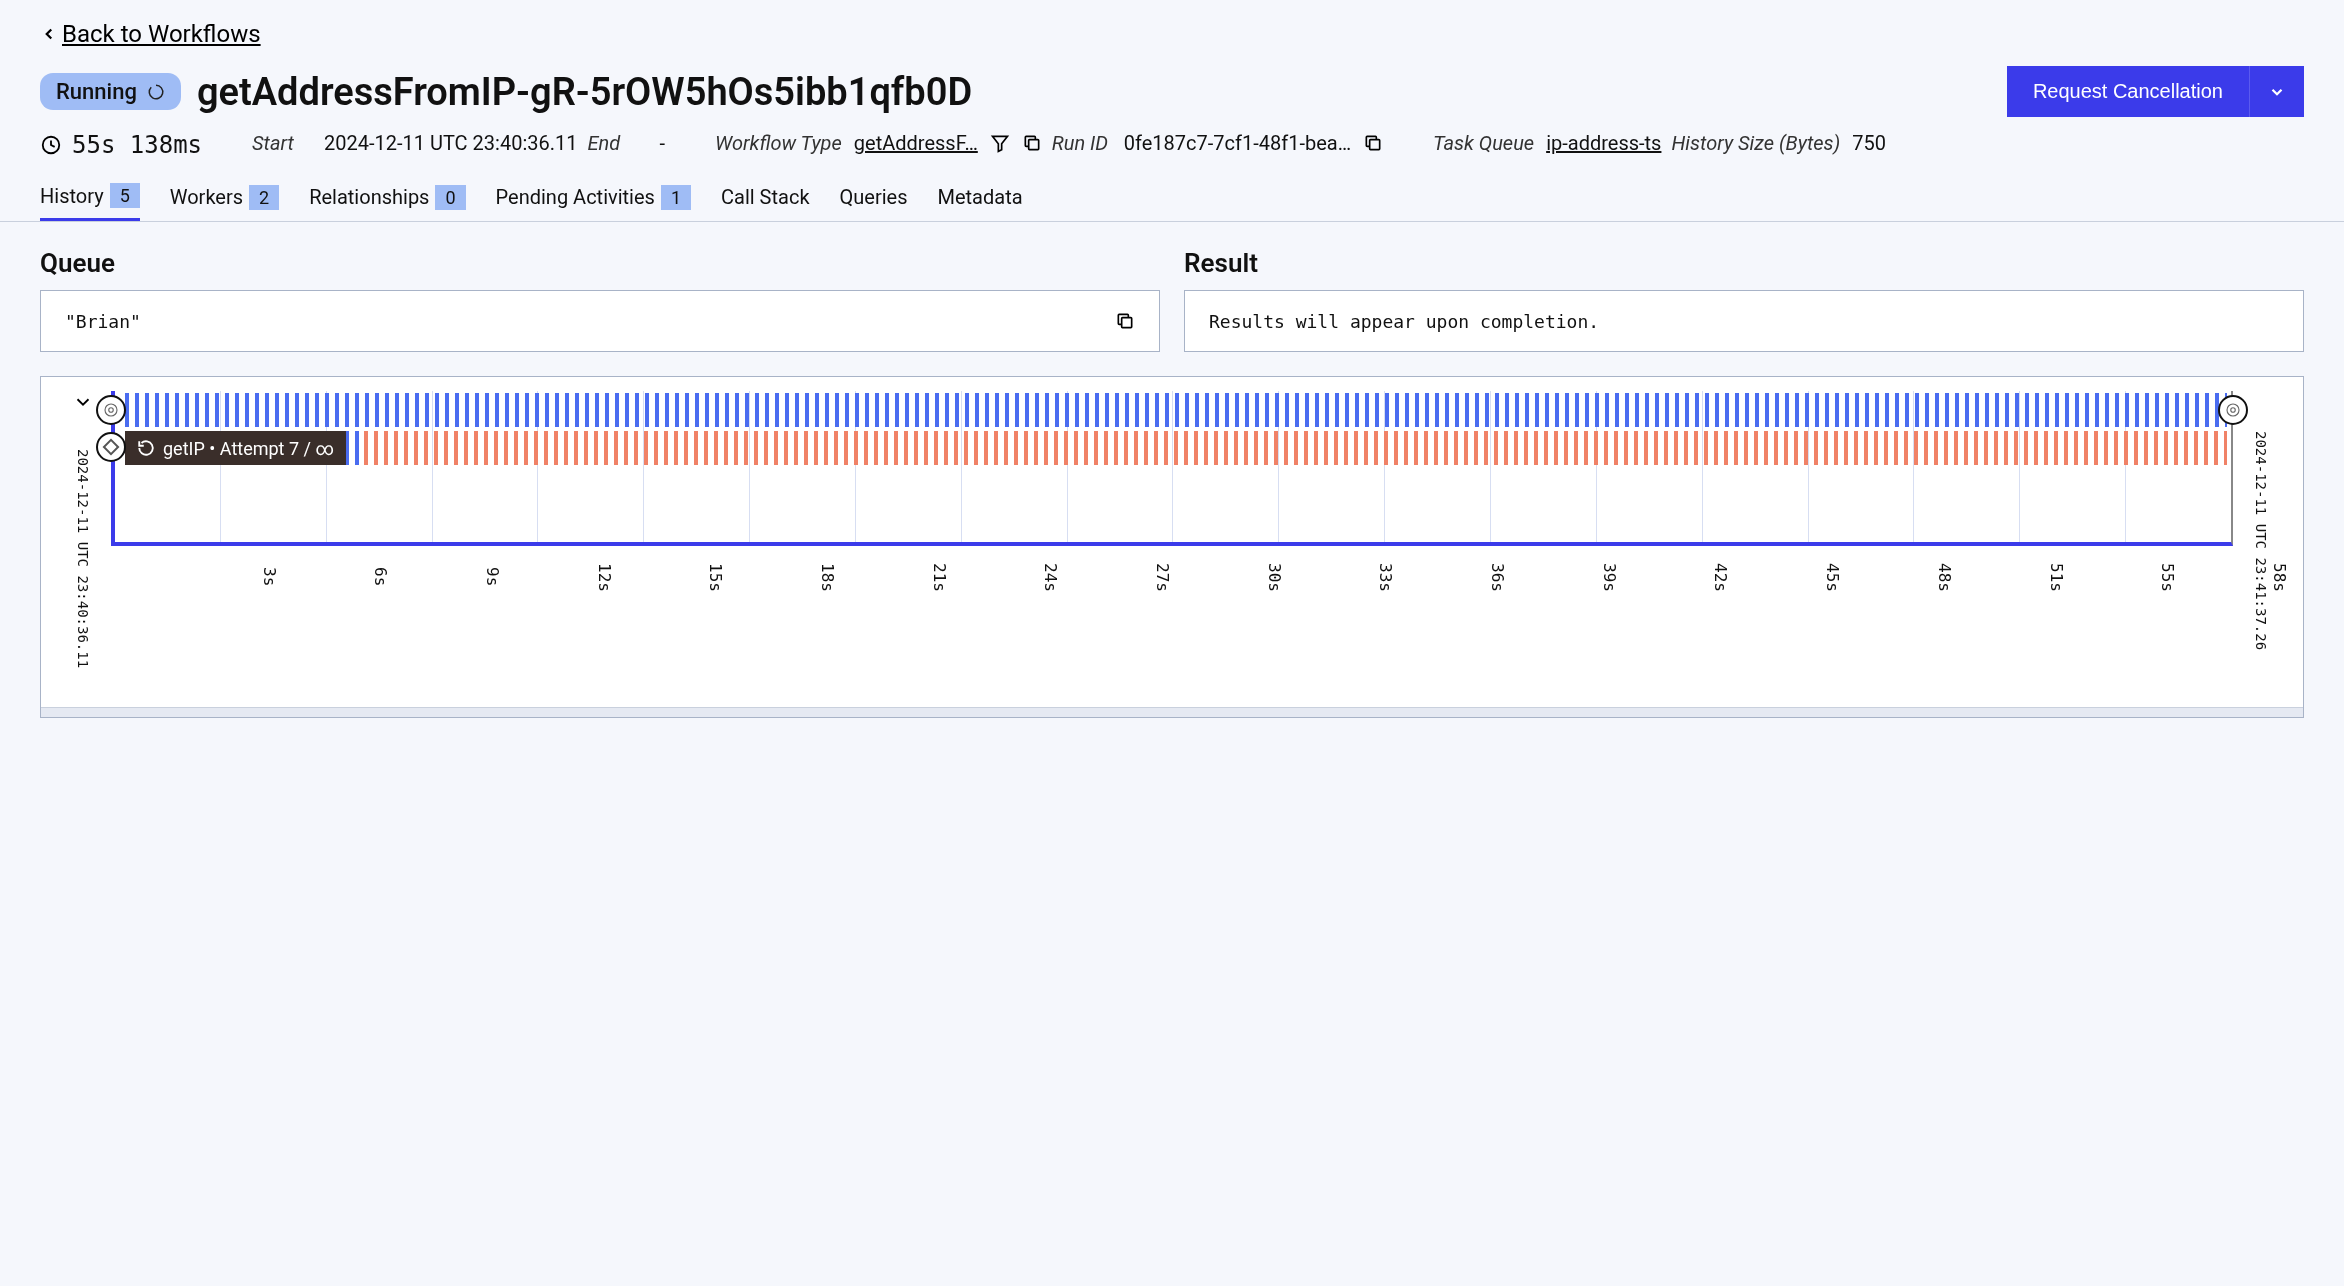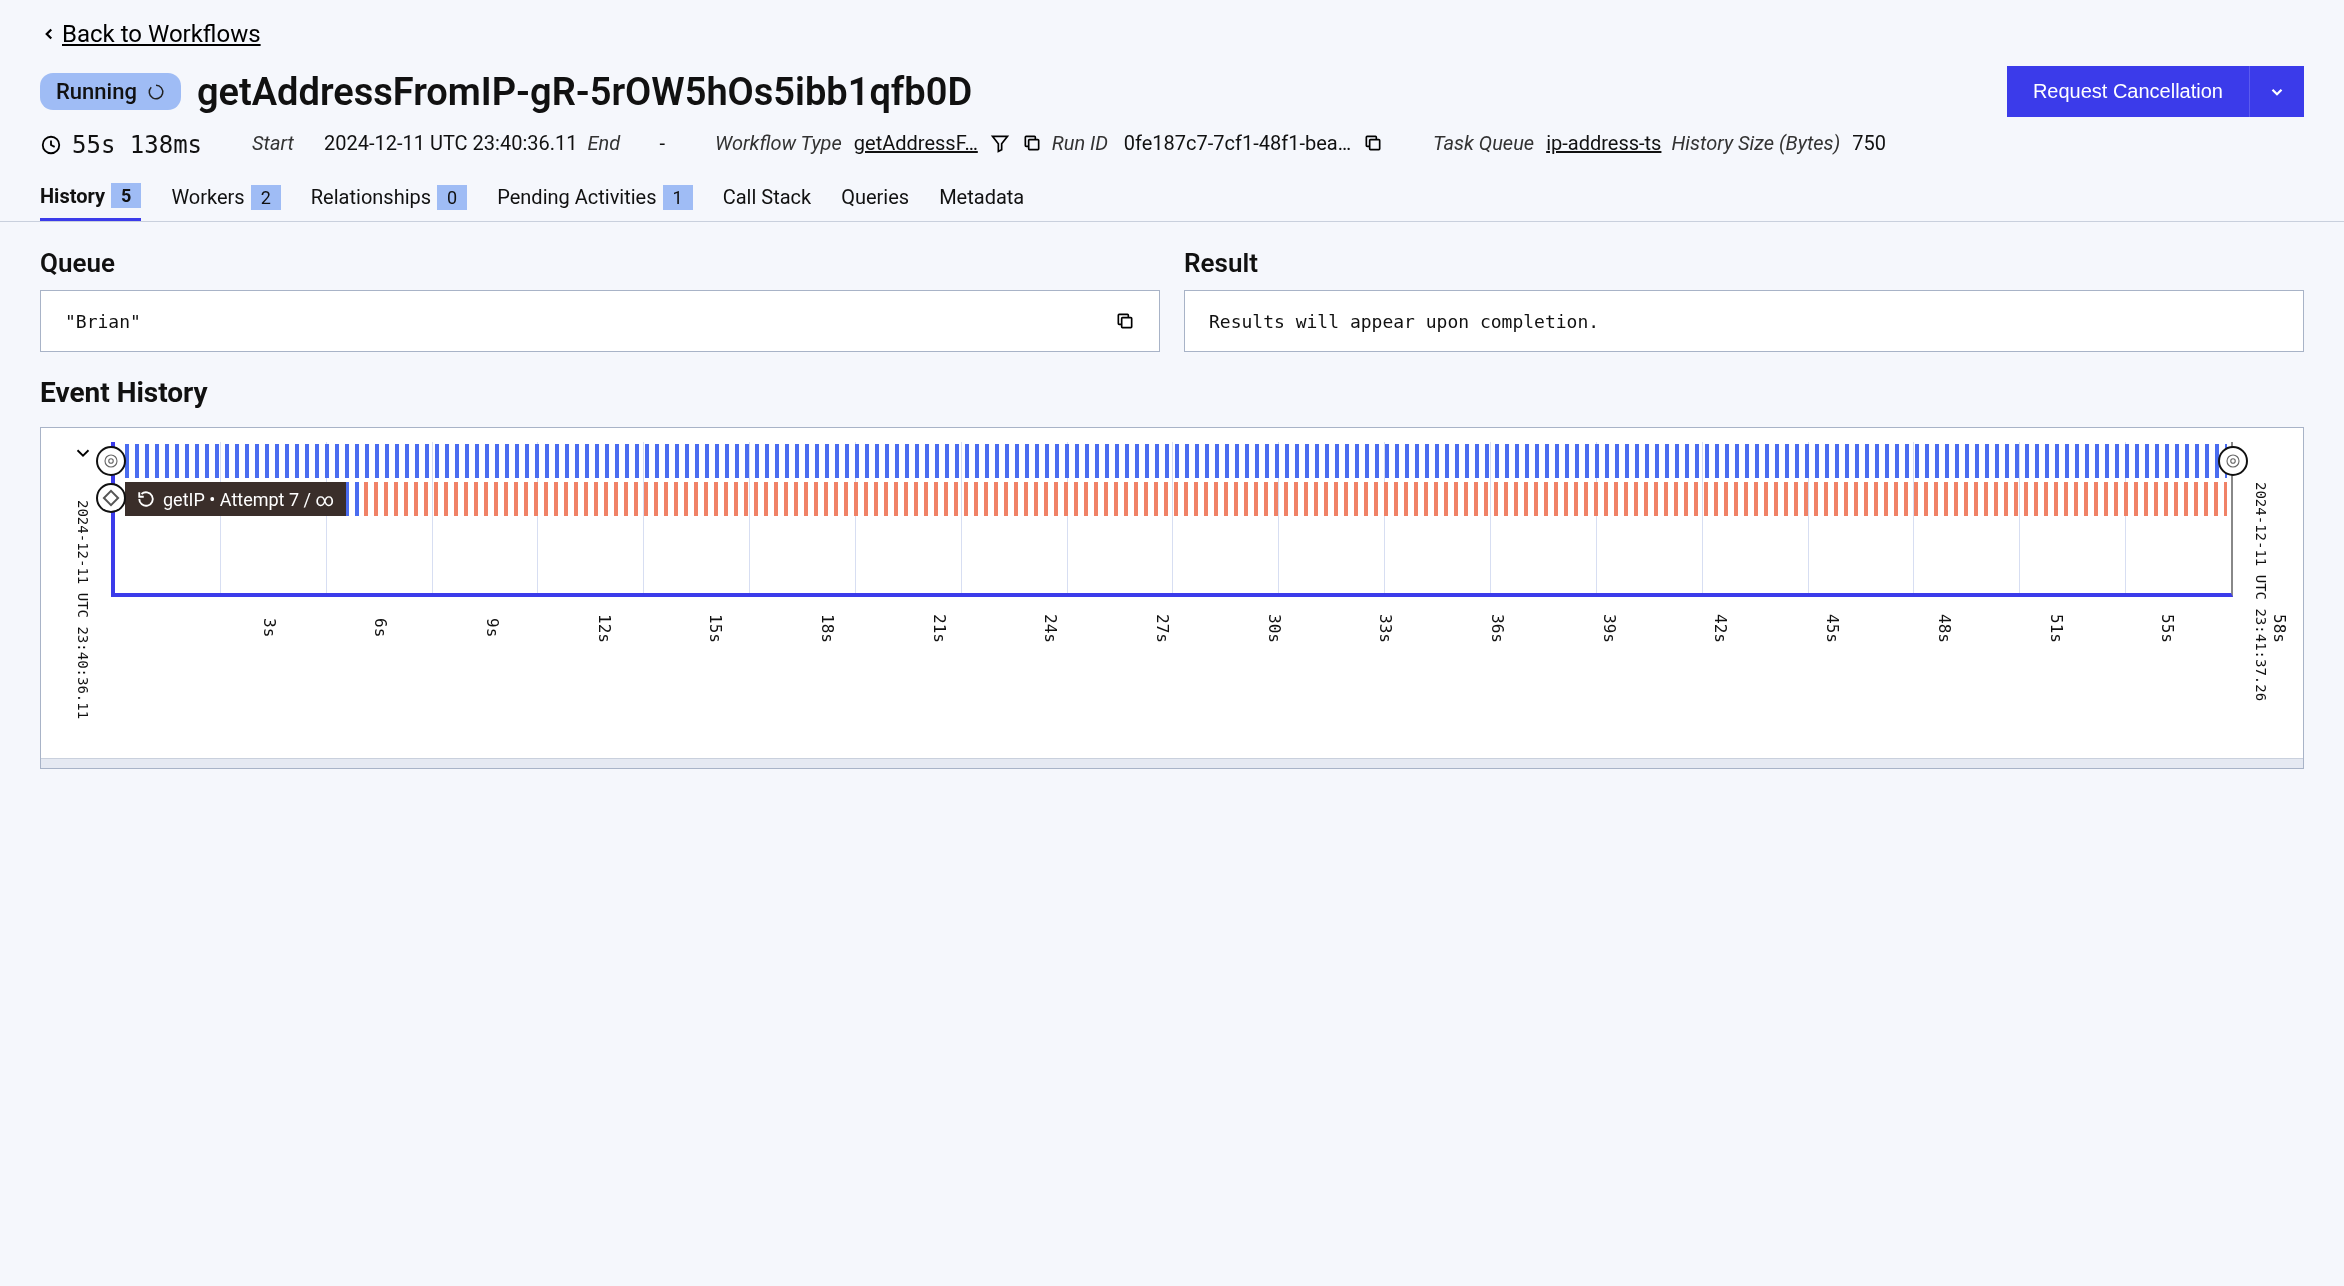--- a/index.html
+++ b/index.html
@@ -78,21 +78,21 @@
     display: flex;
     gap: 30px;
     border-bottom: 1px solid #c9d0dd;
     margin-left: -40px;
     margin-right: -40px;
     padding-left: 40px;
     padding-right: 40px;
     font-size: 20px;
   }
   .tab { padding: 6px 0 10px; display:flex; align-items:center; gap:6px; cursor:pointer; }
-  .tab.active { font-weight: 700; border-bottom: 3px solid #3b3bea; align-items: flex-end; }
+  .tab.active { font-weight: 400; border-bottom: 3px solid #3b3bea; align-items: flex-end; }
   .tab-badge { background:#9fbcf5; padding:2px 10px; font-size:18px; }
   .io-row { display:flex; gap:24px; margin-top:26px; margin-bottom:24px; }
   .io-col { flex:1; }
   .io-title { font-size:26px; font-weight:600; margin-bottom:12px; }
   .io-box {
     border:1px solid #a8b3c7;
     background:#fff;
     padding:18px 24px;
     font-family: ui-monospace, Menlo, monospace;
     font-size:18px;
@@ -302,21 +302,20 @@
       </div>
     </div>
     <div class="io-col">
       <div class="io-title">Result</div>
       <div class="io-box">
         <span>Results will appear upon completion.</span>
       </div>
     </div>
   </div>
 
-  <div class="eh-title">Event History</div>
 
   <div class="timeline-wrap">
     <div class="timeline-inner">
 
       <div class="tl-side left">
         <svg class="chev" viewBox="0 0 24 24" fill="none" stroke="#000" stroke-width="2">
             <polyline points="6 9 12 15 18 9"></polyline>
           </svg>
         <div class="tl-vlabel">2024-12-11 UTC 23:40:36.11</div>
       </div>

